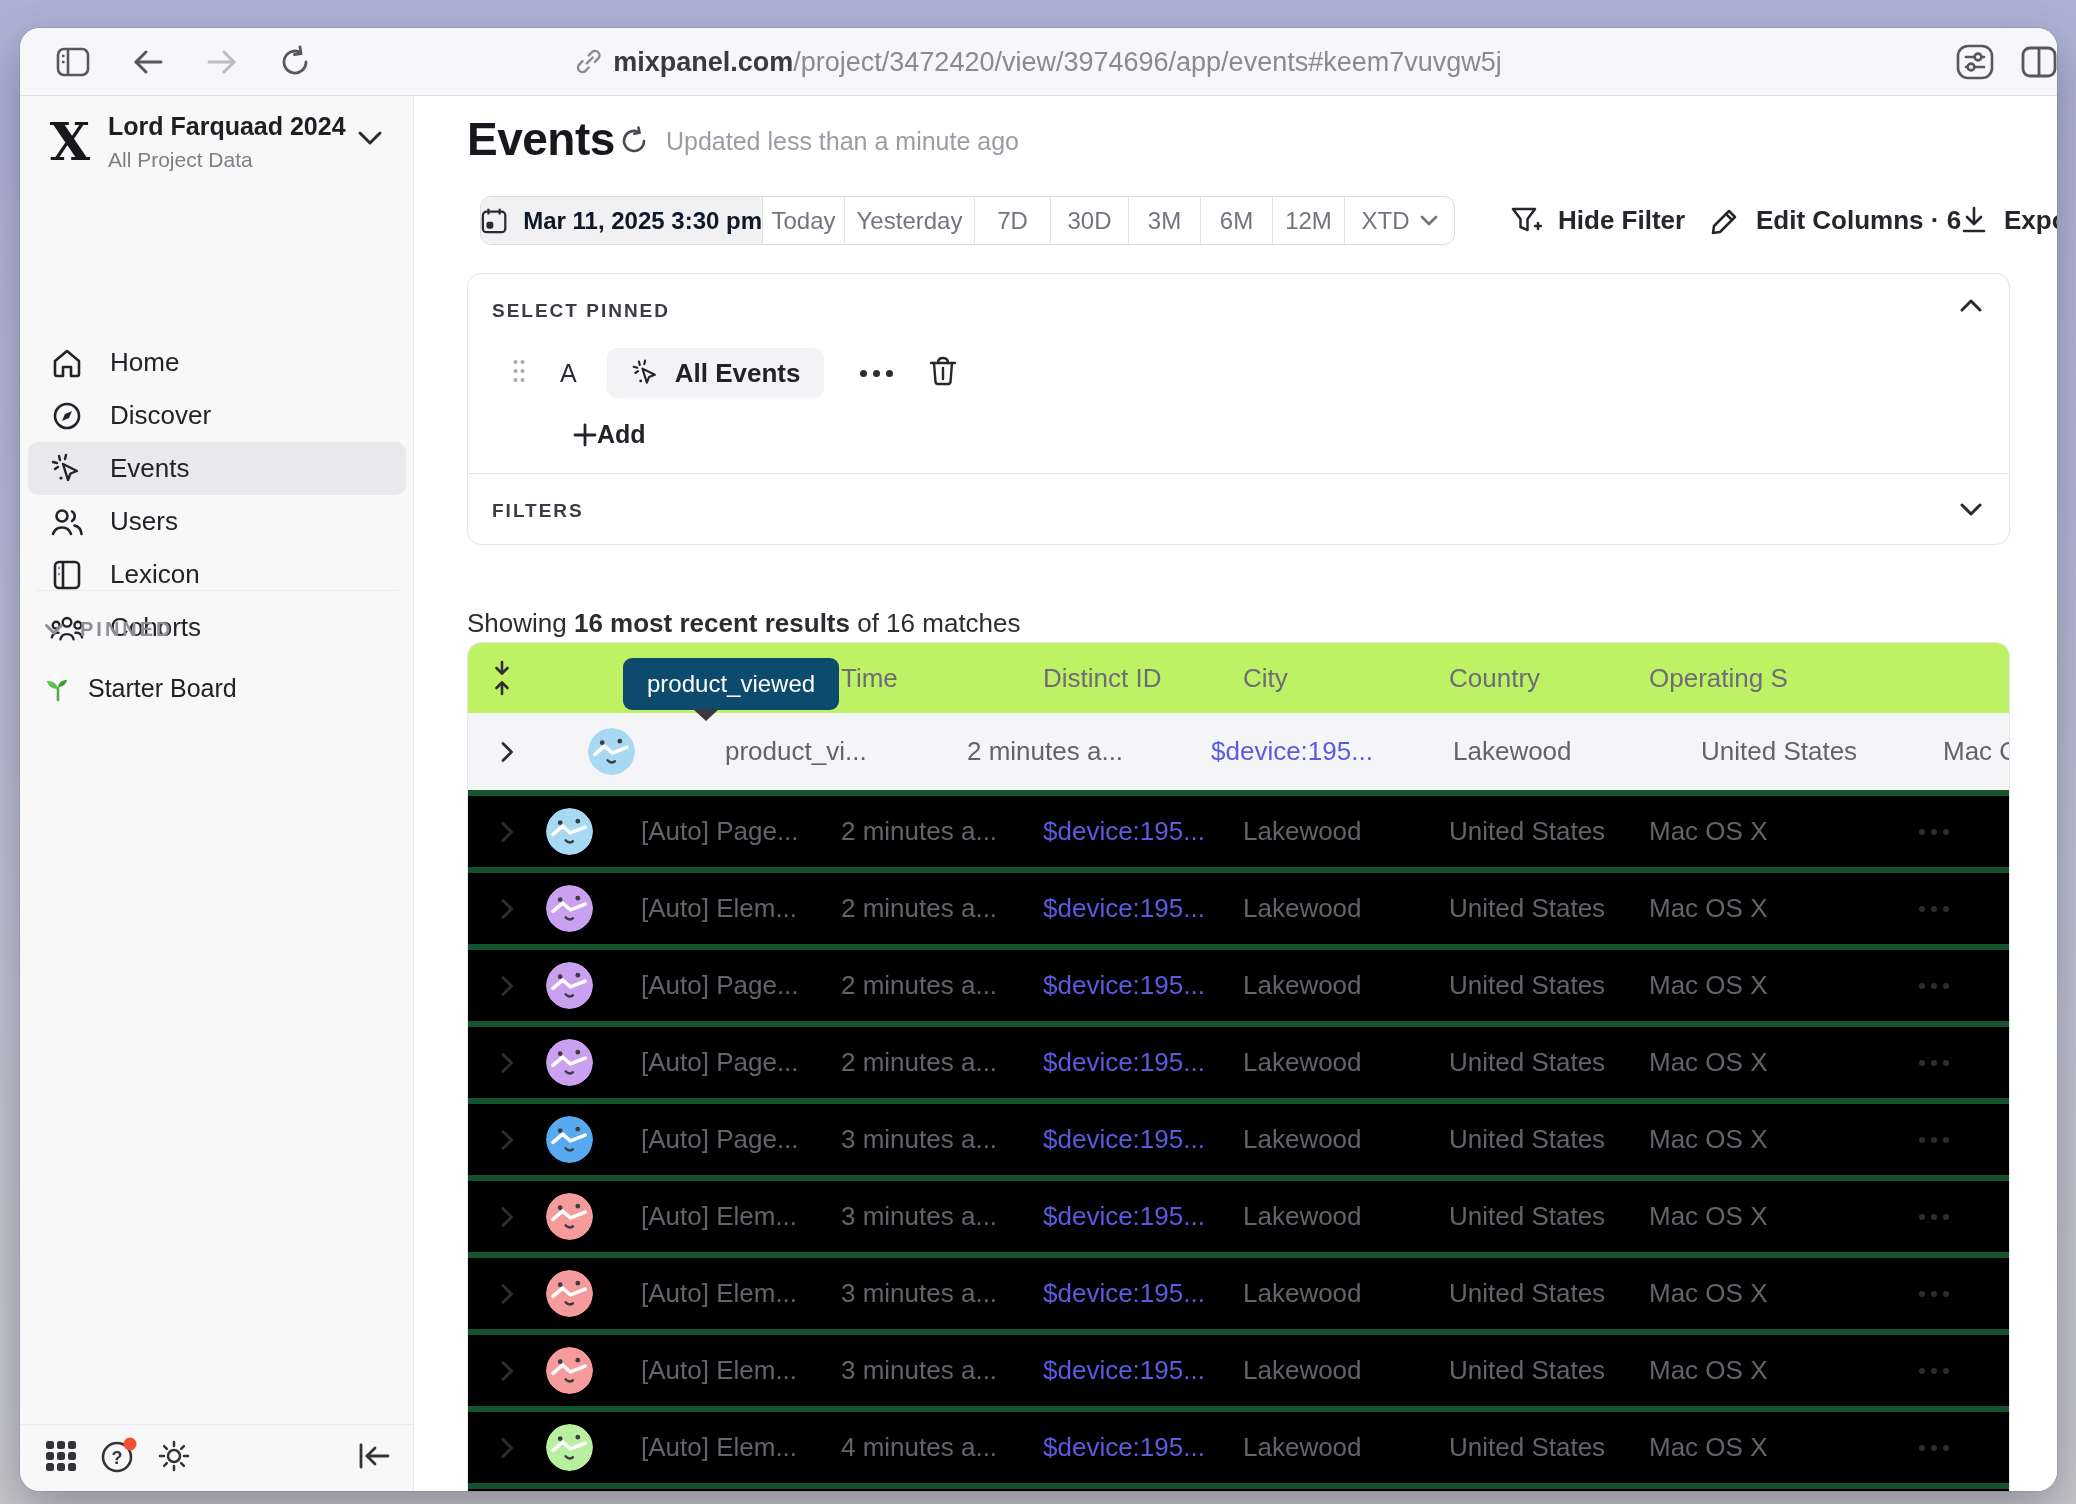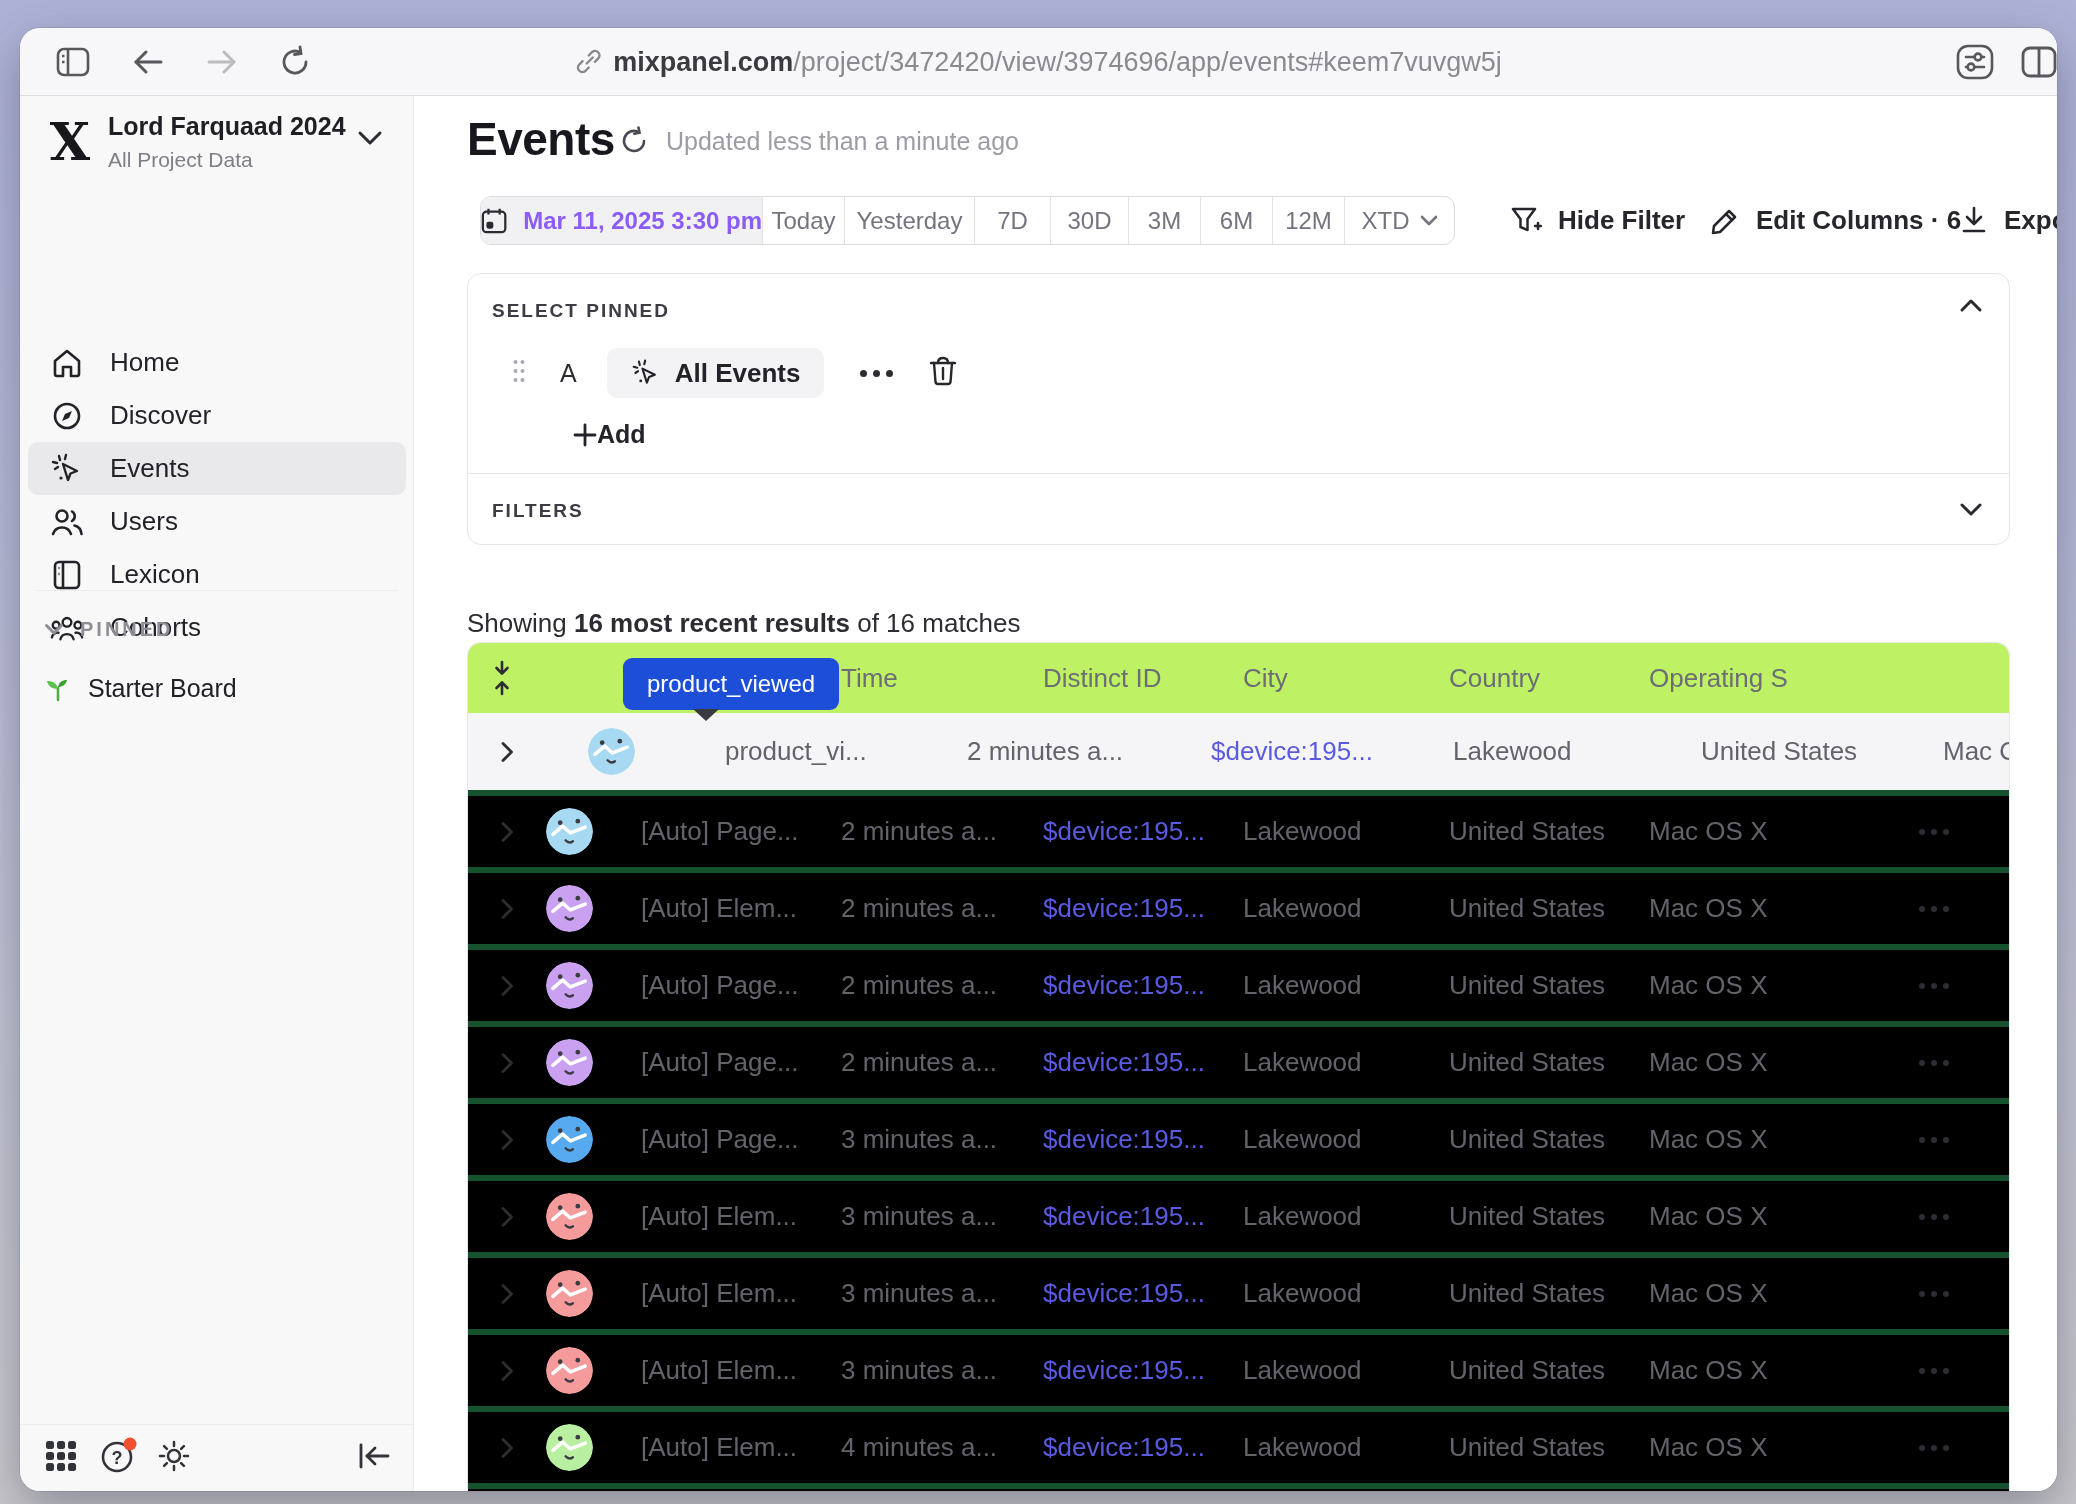--- a/index.html
+++ b/index.html
@@ -73,21 +73,21 @@
   .page-title { position:absolute; left:53px; top:16px; font-size:46px; font-weight:700; color:#17171d; letter-spacing:-0.5px; }
   .refresh { position:absolute; left:205px; top:30px; cursor:pointer; }
   .updated { position:absolute; left:252px; top:31px; font-size:25px; color:#9c9ca4; }
 
   
   .datebar { position:absolute; left:66px; top:100px; height:49px; display:flex;
     border:1px solid #dcdce0; border-radius:11px; overflow:hidden; background:#fff; }
   .seg { display:flex; align-items:center; justify-content:center; font-size:24px; color:#74747e;
     border-right:1px solid #e3e3e7; cursor:pointer; white-space:nowrap; }
   .seg:last-child { border-right:none; }
-  .seg.date { gap:16px; width:282px; background:#f1f1f3; color:#8b5cf6; font-weight:600; }
+  .seg.date { gap:16px; width:282px; background:#f1f1f3; color:#0f172a; font-weight:600; }
   .seg.xtd { gap:10px; }
   .tool-action { position:absolute; top:100px; height:49px; display:flex; align-items:center; gap:16px;
     font-size:26px; font-weight:600; color:#26262c; cursor:pointer; white-space:nowrap; }
 
   
   .qcard { position:absolute; left:53px; top:177px; width:1543px; height:272px;
     border:1px solid #e5e5e9; border-radius:14px; background:#fff; }
   .qlabel { position:absolute; left:24px; font-size:19px; font-weight:700; letter-spacing:2px; color:#3c3c44; }
   .qcard .collapse { position:absolute; right:26px; cursor:pointer; }
   .evrow { position:absolute; left:0; top:74px; width:100%; height:50px; display:flex; align-items:center; }
@@ -120,21 +120,21 @@
   .trow:first-of-type { border-top:none;gap:42px; }
   .c { white-space:nowrap; overflow:hidden; }
   .c-exp { display:flex; justify-content:center; cursor:pointer; }
   .avatar { width:47px; height:47px; border-radius:50%; display:block; }
   .c-did { color:#5a5be0; cursor:pointer; }
   .c-act { display:flex; justify-content:center; }
   .rowdots { display:flex; gap:6px; cursor:pointer; }
   .rowdots i { width:6px; height:6px; border-radius:50%; background:#2d2d33; }
 
   
-  .tooltip { position:absolute; left:209px; top:562px; height:52px; background:#1d4ed8; color:#fff;
+  .tooltip { position:absolute; left:209px; top:562px; height:52px; background:#0c4a6e; color:#fff;
     border-radius:9px; display:flex; align-items:center; padding:0 24px; font-size:24px; z-index:5; }
   .tooltip::after { content:""; position:absolute; left:70px; bottom:-11px; width:0; height:0;
     border-left:13px solid transparent; border-right:13px solid transparent; border-top:12px solid #39393f; }
 </style>
 </head>
 <body>
 
 <div class="window">
 
   <div class="chrome">

